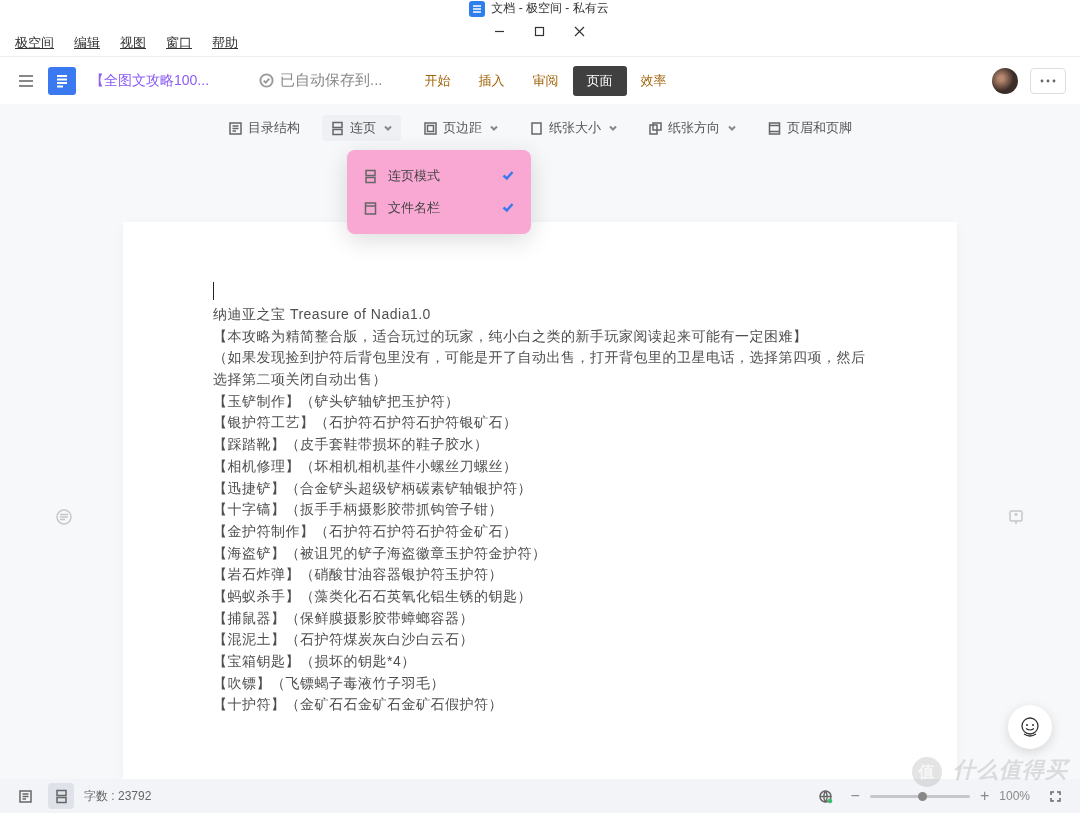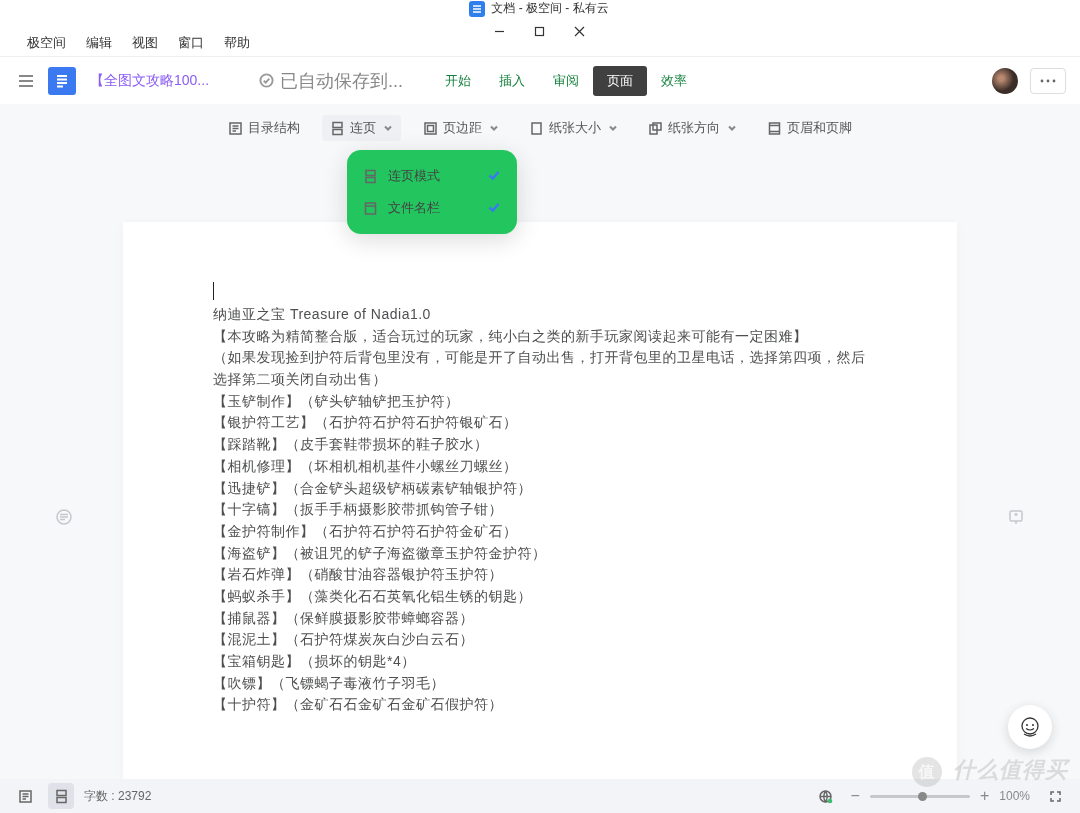--- a/index.html
+++ b/index.html
@@ -7,49 +7,49 @@
 
   .titlebar { height: 30px; display: flex; align-items: center; justify-content: space-between; padding: 0 8px 0 6px; font-size: 12px; background: #fff; flex-direction: column; }
   .titlebar-left { display: flex; align-items: center; gap: 6px; }
   .app-logo { width: 16px; height: 16px; background: #2f7eee; border-radius: 3px; display: flex; align-items: center; justify-content: center; }
   .app-logo svg { width: 10px; height: 10px; fill: #fff; }
   .title-text { color: #333; }
   .win-controls { display: flex; gap: 0; }
   .win-btn { width: 40px; height: 28px; display: flex; align-items: center; justify-content: center; font-size: 13px; cursor: pointer; }
   .win-btn svg { width: 11px; height: 11px; stroke: #333; stroke-width: 1.2; fill: none; }
 
-  .menubar { height: 26px; display: flex; align-items: center; padding: 0 18px; font-size: 13px; color: #333; gap: 2px;}
+  .menubar { height: 26px; display: flex; align-items: center; padding: 0 6px; font-size: 13px; color: #333; gap: 2px; text-decoration: underline;}
   .menu-item { padding: 2px 9px; cursor: pointer; }
 
   .toolbar { height: 48px; display: flex; align-items: center; padding: 0 14px; border-top: 1px solid #eee; }
   .tb-left { display: flex; align-items: center; gap: 10px; }
   .hamburger { width: 24px; height: 24px; display: flex; align-items: center; justify-content: center; cursor: pointer; }
   .hamburger svg { width: 18px; height: 18px; stroke: #888; stroke-width: 2; }
   .doc-icon { width: 28px; height: 28px; background: #3b79f0; border-radius: 3px; display: flex; align-items: center; justify-content: center; }
   .doc-icon svg { width: 16px; height: 16px; stroke: #fff; stroke-width: 2; fill: none; }
   .doc-title { font-size: 14px; color: #8b5cf6; font-weight: 500; margin-left: 4px; max-width: 140px; overflow: hidden; text-overflow: ellipsis; white-space: nowrap;}
-  .save-status { display: flex; align-items: center; gap: 6px; margin-left: 50px; font-size: 18px; color: #888; }
+  .save-status { display: flex; align-items: center; gap: 6px; margin-left: 50px; font-size: 15px; color: #888; }
   .save-status svg { width: 15px; height: 15px; stroke: #999; stroke-width: 2; fill: none; }
   .tabs { display: flex; gap: 0; margin-left: 28px; }
-  .tab { padding: 6px 14px; font-size: 13px; color: #15803d; cursor: pointer; border-radius: 3px; }
+  .tab { padding: 6px 14px; font-size: 13px; color: #a16207; cursor: pointer; border-radius: 3px; }
   .tab.active { background: #404040; color: #fff; }
   .tb-right { margin-left: auto; display: flex; align-items: center; gap: 12px; }
   .avatar { width: 26px; height: 26px; border-radius: 50%; background: radial-gradient(circle at 35% 40%, #ba8a70 10%, #3b2d28 55%); }
   .more-btn { width: 36px; height: 26px; border: 1px solid #ddd; border-radius: 4px; display: flex; align-items: center; justify-content: center; cursor: pointer;}
   .more-btn svg { width: 16px; height: 4px; fill: #666; }
 
   .subtoolbar-wrap { position: relative; background: #f7f8fa; border-bottom: 1px solid #eee; }
   .subtoolbar { height: 48px; display: flex; align-items: center; justify-content: center; gap: 14px; font-size: 13px; color: #555; }
   .sub-item { display: flex; align-items: center; gap: 5px; padding: 4px 8px; cursor: pointer; border-radius: 4px;}
   .sub-item.sel { background: #eef0f3; }
   .sub-item svg { width: 15px; height: 15px; stroke: #666; stroke-width: 1.5; fill: none; }
   .chev { margin-left: 2px;}
   .chev svg{width:10px;height:10px;stroke:#888;stroke-width:2;fill:none;}
 
-  .dropdown { position: absolute; top: 46px; left: 347px; width: 170px; background: #22c55e; border-radius: 14px; box-shadow: 0 6px 24px rgba(0,0,0,0.14); padding: 10px 0; z-index: 50; }
+  .dropdown { position: absolute; top: 46px; left: 347px; width: 184px; background: #f9a8d4; border-radius: 8px; box-shadow: 0 6px 24px rgba(0,0,0,0.14); padding: 10px 0; z-index: 50; }
   .dd-item { display: flex; align-items: center; padding: 7px 16px; font-size: 13px; color: #444; cursor: pointer; gap: 10px; }
   .dd-item svg.leading { width: 15px; height: 15px; stroke: #666; stroke-width: 1.5; fill: none; }
   .dd-check { margin-left: auto; }
   .dd-check svg { width: 14px; height: 14px; stroke: #3b79f0; stroke-width: 2.5; fill: none; }
 
   .workspace { position: absolute; top: 152px; bottom: 34px; left: 0; right: 0; background: #f7f8fa; overflow: hidden; display: flex; justify-content: center; }
   .page { width: 834px; margin-top: 70px; background: #fff; box-shadow: 0 2px 10px rgba(0,0,0,0.04); padding: 60px 90px 0 90px; position: relative; }
   .page-title-h { font-size: 30px; font-weight: 600; color: #bfc2c8; margin-bottom: 38px; letter-spacing: 1px;}
   .cursor-line { height: 18px; width: 1px; background: #222; margin-bottom: 4px; margin-left: 0;}
   .body-text { font-family: "SimSun","宋体","Courier New",monospace; font-size: 14px; color: #4e4f50; line-height: 1.55; white-space: pre-wrap; letter-spacing: 0.5px;}

